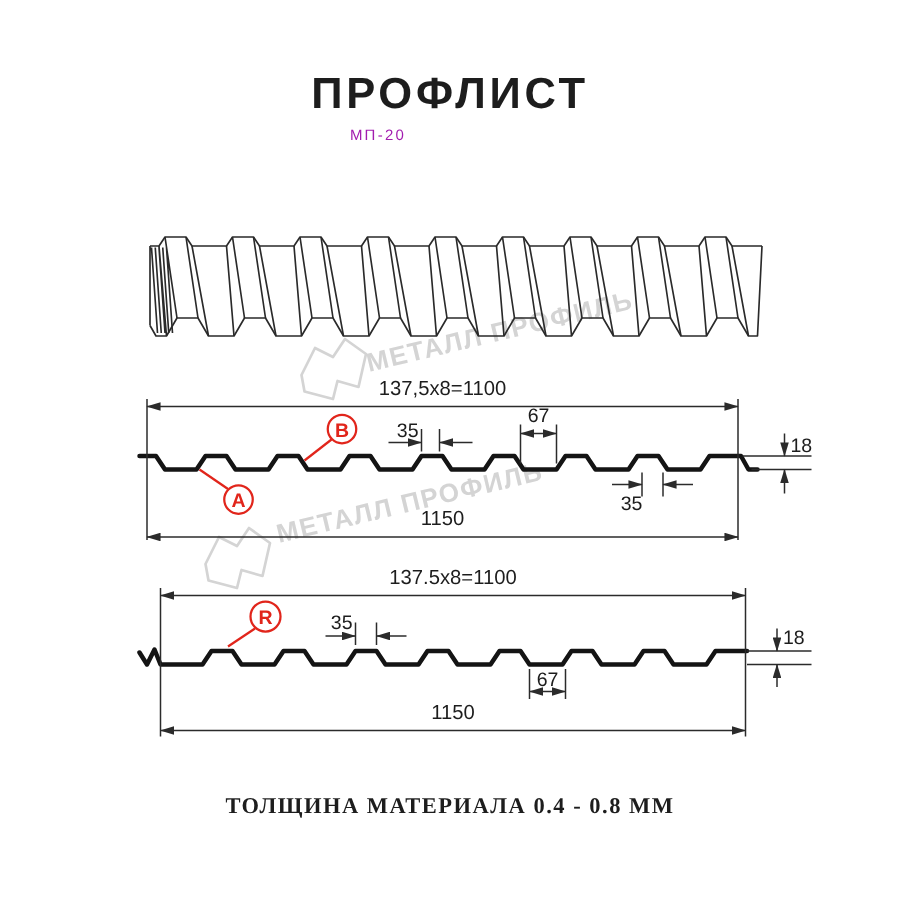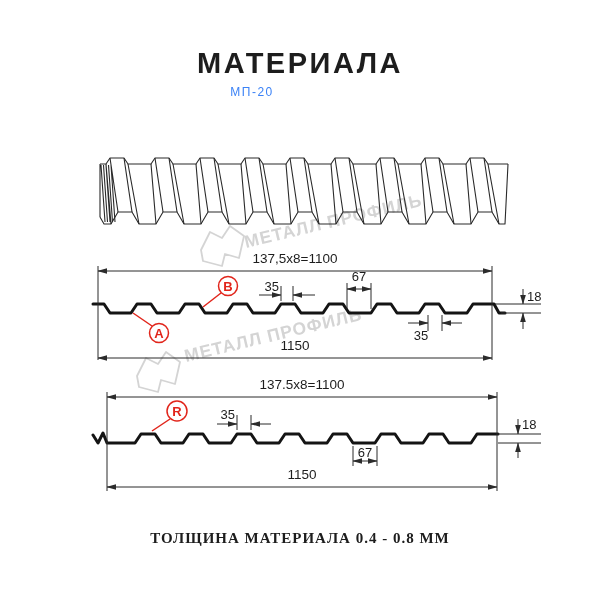--- a/index.html
+++ b/index.html
@@ -1,40 +1,40 @@
 <!DOCTYPE html>
 <html><head>
 <meta charset="utf-8">
 <style>
   html,body{margin:0;padding:0;background:#fff;}
   .canvas{position:relative;width:600px;height:600px;background:#ffffff;overflow:hidden;
           font-family:"Liberation Sans",sans-serif;color:#1d1d1d;}
   .title{position:absolute;top:47px;left:0;width:600px;text-align:center;
          font-size:29px;font-weight:bold;letter-spacing:2.5px;color:#1d1d1d;}
   .subtitle{position:absolute;top:85px;left:0;width:504px;text-align:center;
-         font-size:12px;font-weight:normal;letter-spacing:1.5px;color:#3b82f6;}
+         font-size:10px;font-weight:normal;letter-spacing:1.5px;color:#a21caf;}
   .footer{position:absolute;top:530px;left:0;width:600px;text-align:center;
          font-size:15px;font-weight:bold;letter-spacing:1px;color:#1d1d1d;font-family:Liberation Serif, serif;}
   svg.drawing{position:absolute;left:0;top:0;}
   .thin{stroke:#2b2b2b;stroke-width:1;fill:none;}
   .prof{stroke:#141414;stroke-width:3;fill:none;stroke-linejoin:round;stroke-linecap:round;}
   .sheet{stroke:#2a2a2a;stroke-width:1.1;fill:none;stroke-linejoin:round;}
   .wm{stroke:#d4d4d4;stroke-width:1.8;fill:none;stroke-linejoin:round;}
   .wmtext{fill:#d4d4d4;font-weight:bold;font-size:17.5px;letter-spacing:1px;}
   .dim{fill:#1d1d1d;font-size:13px;}
   .dimL{fill:#1d1d1d;font-size:13.5px;}
   .red{stroke:#e1251b;stroke-width:1.5;fill:none;}
   .redtext{fill:#e1251b;font-size:13px;font-weight:bold;}
 </style>
 </head>
 <body>
 
 <div class="canvas">
 
-  <div class="title">МАТЕРИАЛА</div>
+  <div class="title">ПРОФЛИСТ</div>
   <div class="subtitle">МП-20</div>
 
   <svg class="drawing" width="600" height="600" viewBox="0 0 600 600">
     <defs>
       <marker id="ar" viewBox="0 0 10 6" refX="9.5" refY="3" markerWidth="9.5" markerHeight="5.7" orient="auto-start-reverse">
         <path d="M0,0L10,3L0,6Z" fill="#2b2b2b"></path>
       </marker>
     </defs>
 
     <g>

